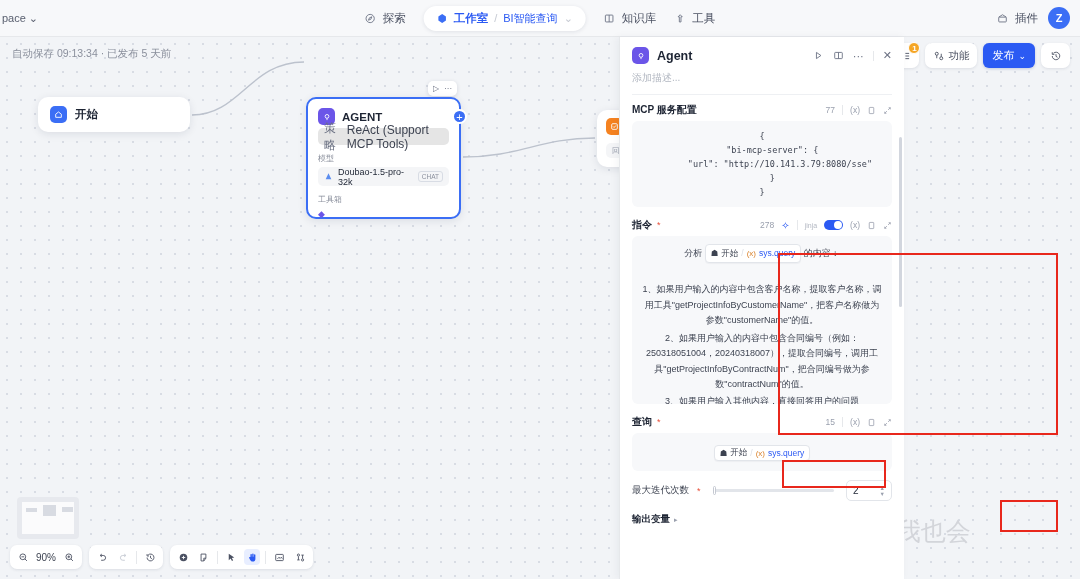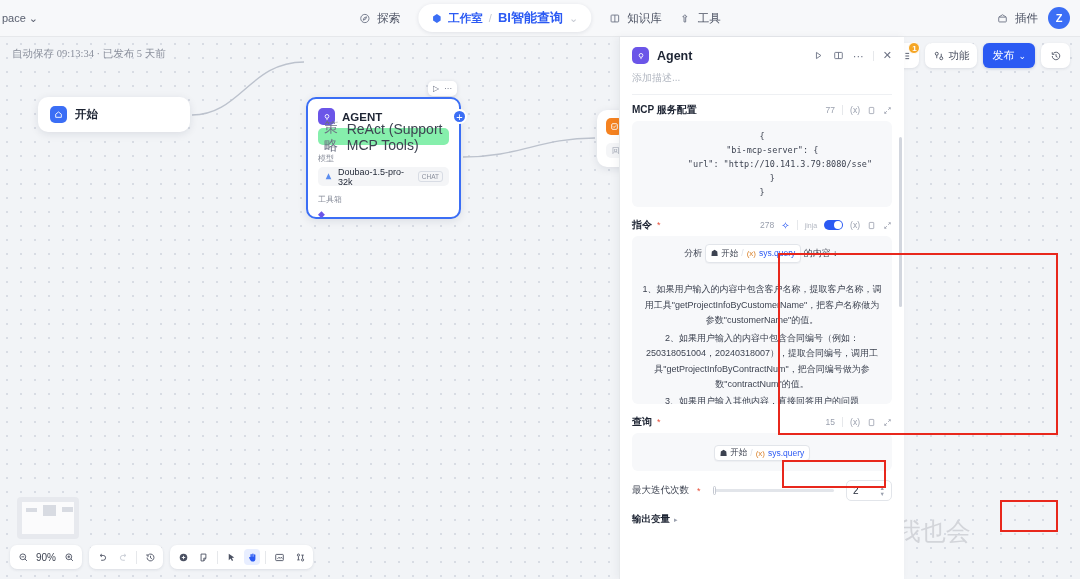--- a/index.html
+++ b/index.html
@@ -28,41 +28,41 @@
     display: flex; align-items: center; gap: 7px;
     font-size: 11.5px; color: #4b5162; white-space: nowrap;
   }
   .nav-pill {
     display: flex; align-items: center; gap: 6px;
     background: #fff; border-radius: 16px; padding: 5px 13px;
     box-shadow: 0 1px 4px rgba(20,30,60,.10);
   }
   .nav-pill .crumb-a { color: #2b5af3; font-weight: bold; font-size: 11.5px; }
   .nav-pill .crumb-sep { color: #c5c9d2; font-size: 11px; }
-  .nav-pill .crumb-b { color: #2b5af3; font-weight: bold; font-size: 13px; }
+  .nav-pill .crumb-b { color: #2b5af3; font-weight: normal; font-size: 11px; }
   .nav-right {
     position: absolute; right: 10px; display: flex; align-items: center; gap: 10px;
   }
   .avatar {
     width: 22px; height: 22px; border-radius: 50%;
     background: #3b6ef5; color: #fff; font-size: 11px; font-weight: bold;
     display: flex; align-items: center; justify-content: center;
   }
   .ico { display: inline-flex; align-items: center; justify-content: center; }
 
   
   .canvas {
     position: absolute; left: 0; top: 37px; width: 1080px; height: 542px;
     background-color: #f2f4f7;
     background-image: radial-gradient(#d8dce4 1px, transparent 1px);
     background-size: 14px 14px;
   }
   .autosave {
     position: absolute; left: 12px; top: 10px;
-    font-size: 10.5px; color: #8a8f9c; font-family: Liberation Serif, serif;
+    font-size: 10.5px; color: #8a8f9c;
   }
 
   
   .canvas-toolbar {
     position: absolute; right: 10px; top: 6px;
     display: flex; align-items: center; gap: 6px;
   }
   .tb-group {
     background: #fff; border-radius: 7px; box-shadow: 0 1px 3px rgba(20,30,60,.10);
     display: flex; align-items: center; height: 25px; padding: 0 4px; gap: 3px;
@@ -104,23 +104,23 @@
   .ic-purple { background: #6b55e8; }
   .ic-orange { background: #f58220; }
 
   .node-agent {
     left: 306px; top: 60px; width: 155px; height: 122px;
     border: 2px solid #3b6ef5; padding: 9px 10px;
   }
   .agent-hdr { display: flex; align-items: center; gap: 7px; }
   .row-label { font-size: 8px; color: #8a8f9c; margin-top: 8px; }
   .chip-row {
-    margin-top: 3px; background: #86efac; border-radius: 5px;
+    margin-top: 3px; background: #e5e5e5; border-radius: 5px;
     height: 17px; display: flex; align-items: center; padding: 0 6px; gap: 7px;
-    font-size: 14px; color: #3d4351;
+    font-size: 12px; color: #3d4351;
   }
   .chip-key { color: #6b7183; }
   .model-row {
     margin-top: 3px; background: #f4f5f7; border-radius: 5px;
     height: 19px; display: flex; align-items: center; padding: 0 6px; gap: 5px;
     font-size: 9px; color: #1d2433;
   }
   .tag-chat {
     font-size: 6.5px; color: #8a8f9c; border: 1px solid #d8dce4;
     border-radius: 3px; padding: 1px 3px; margin-left: auto;

